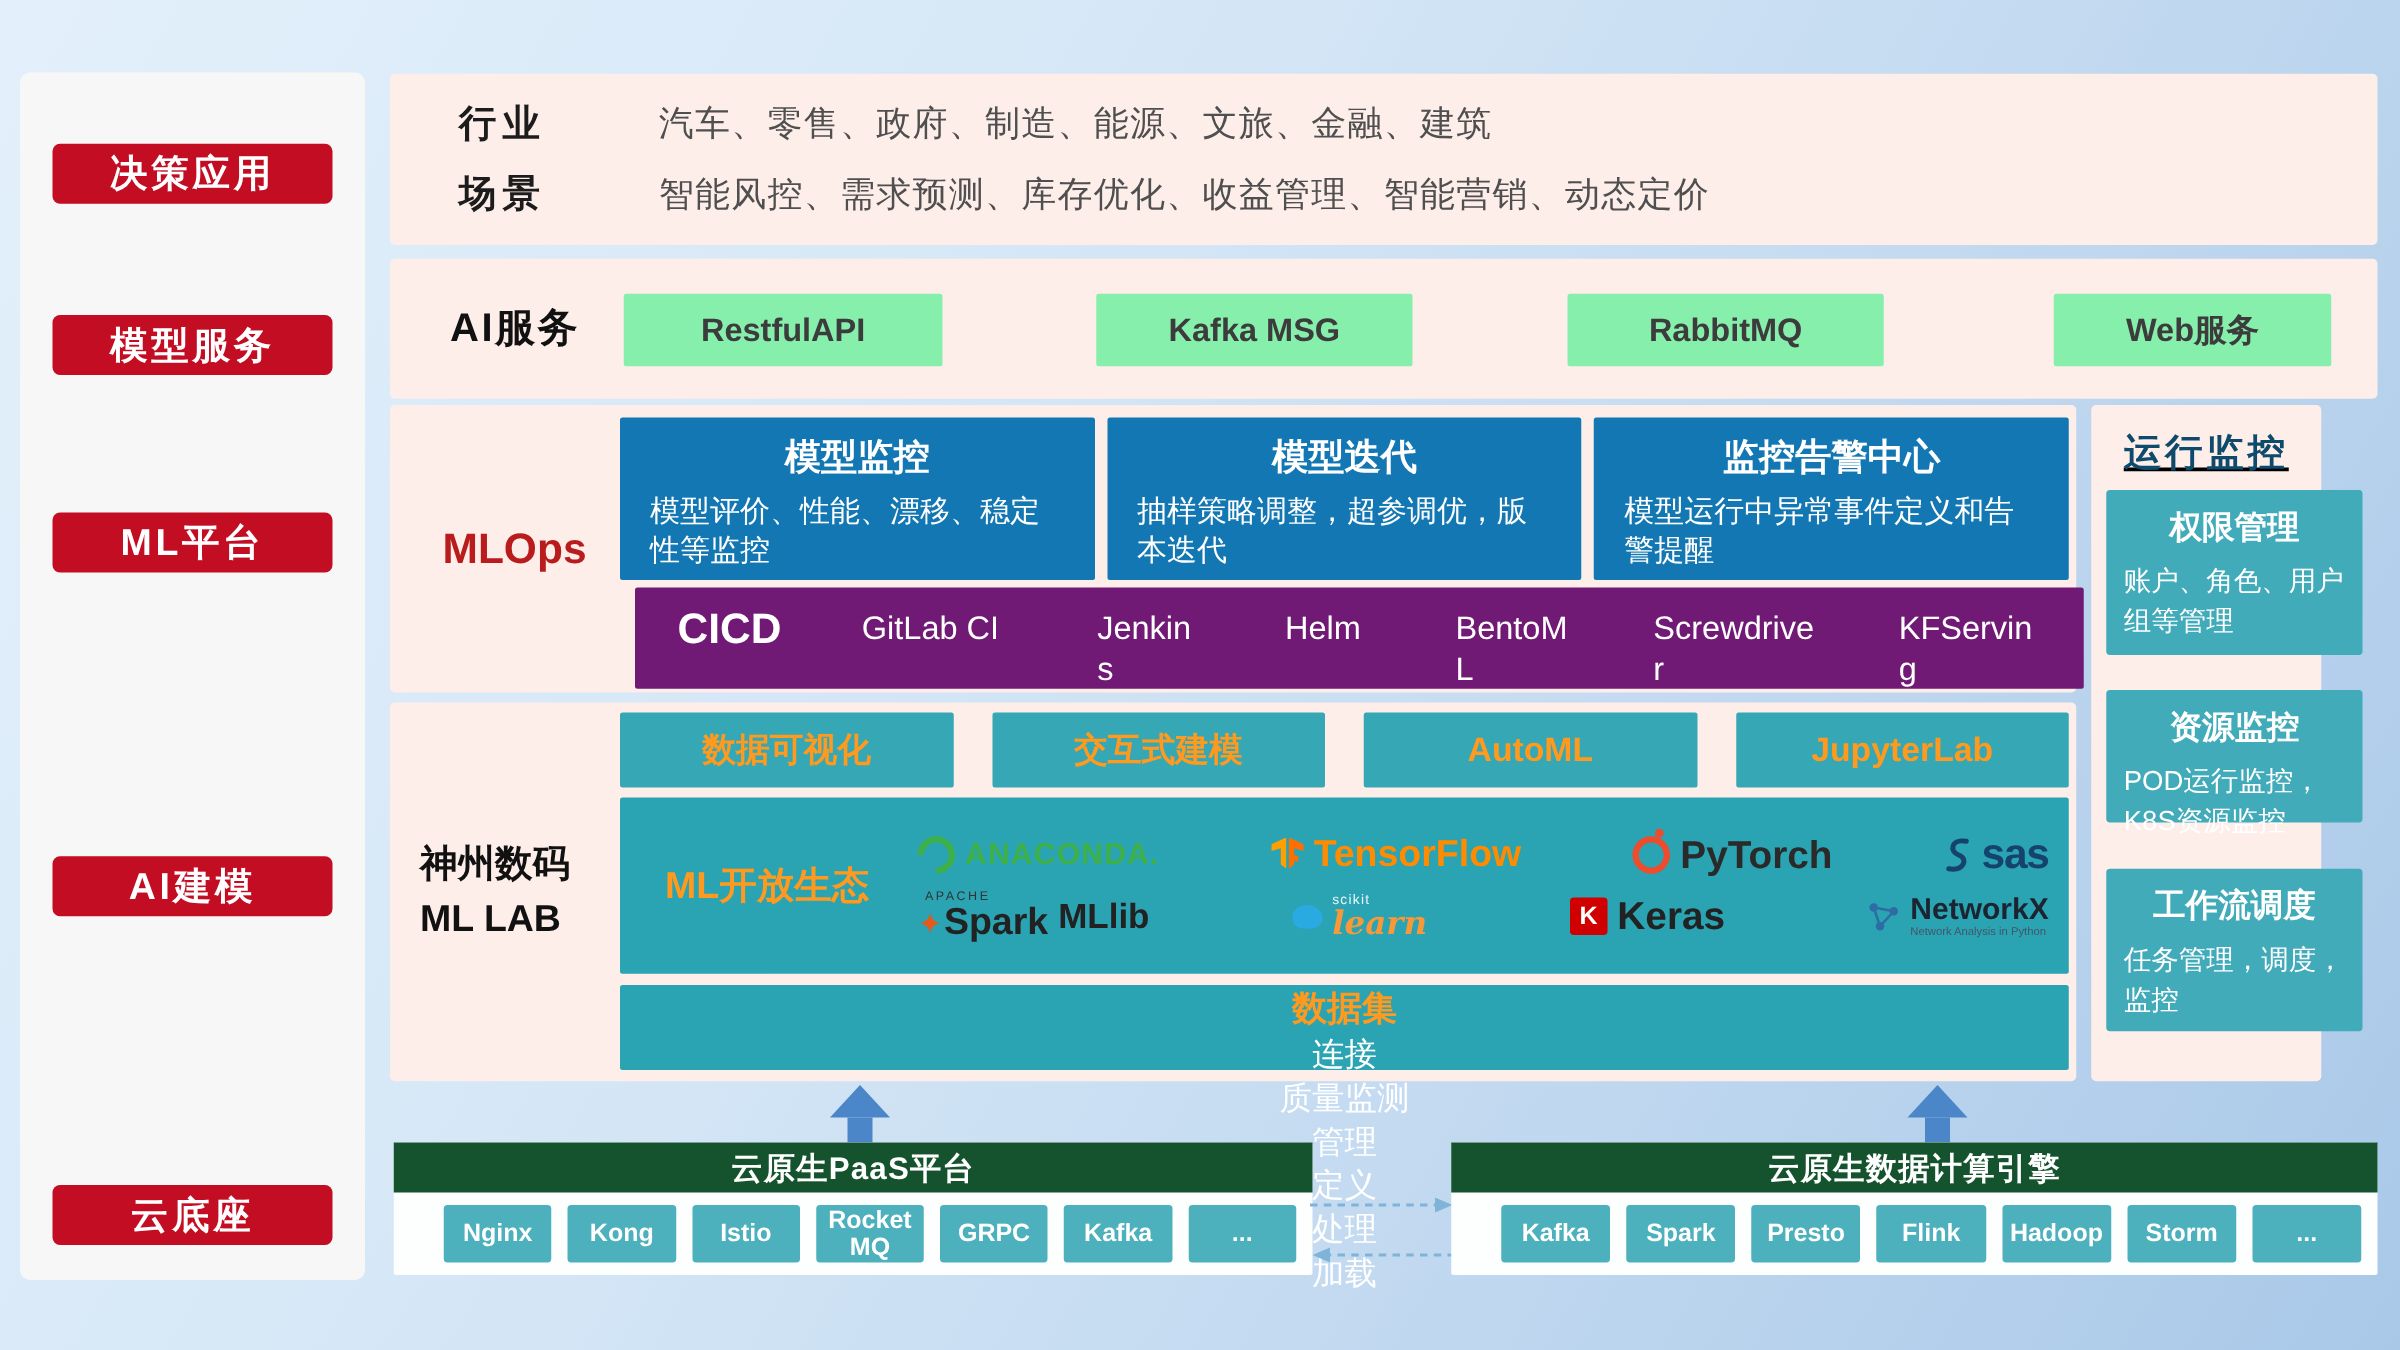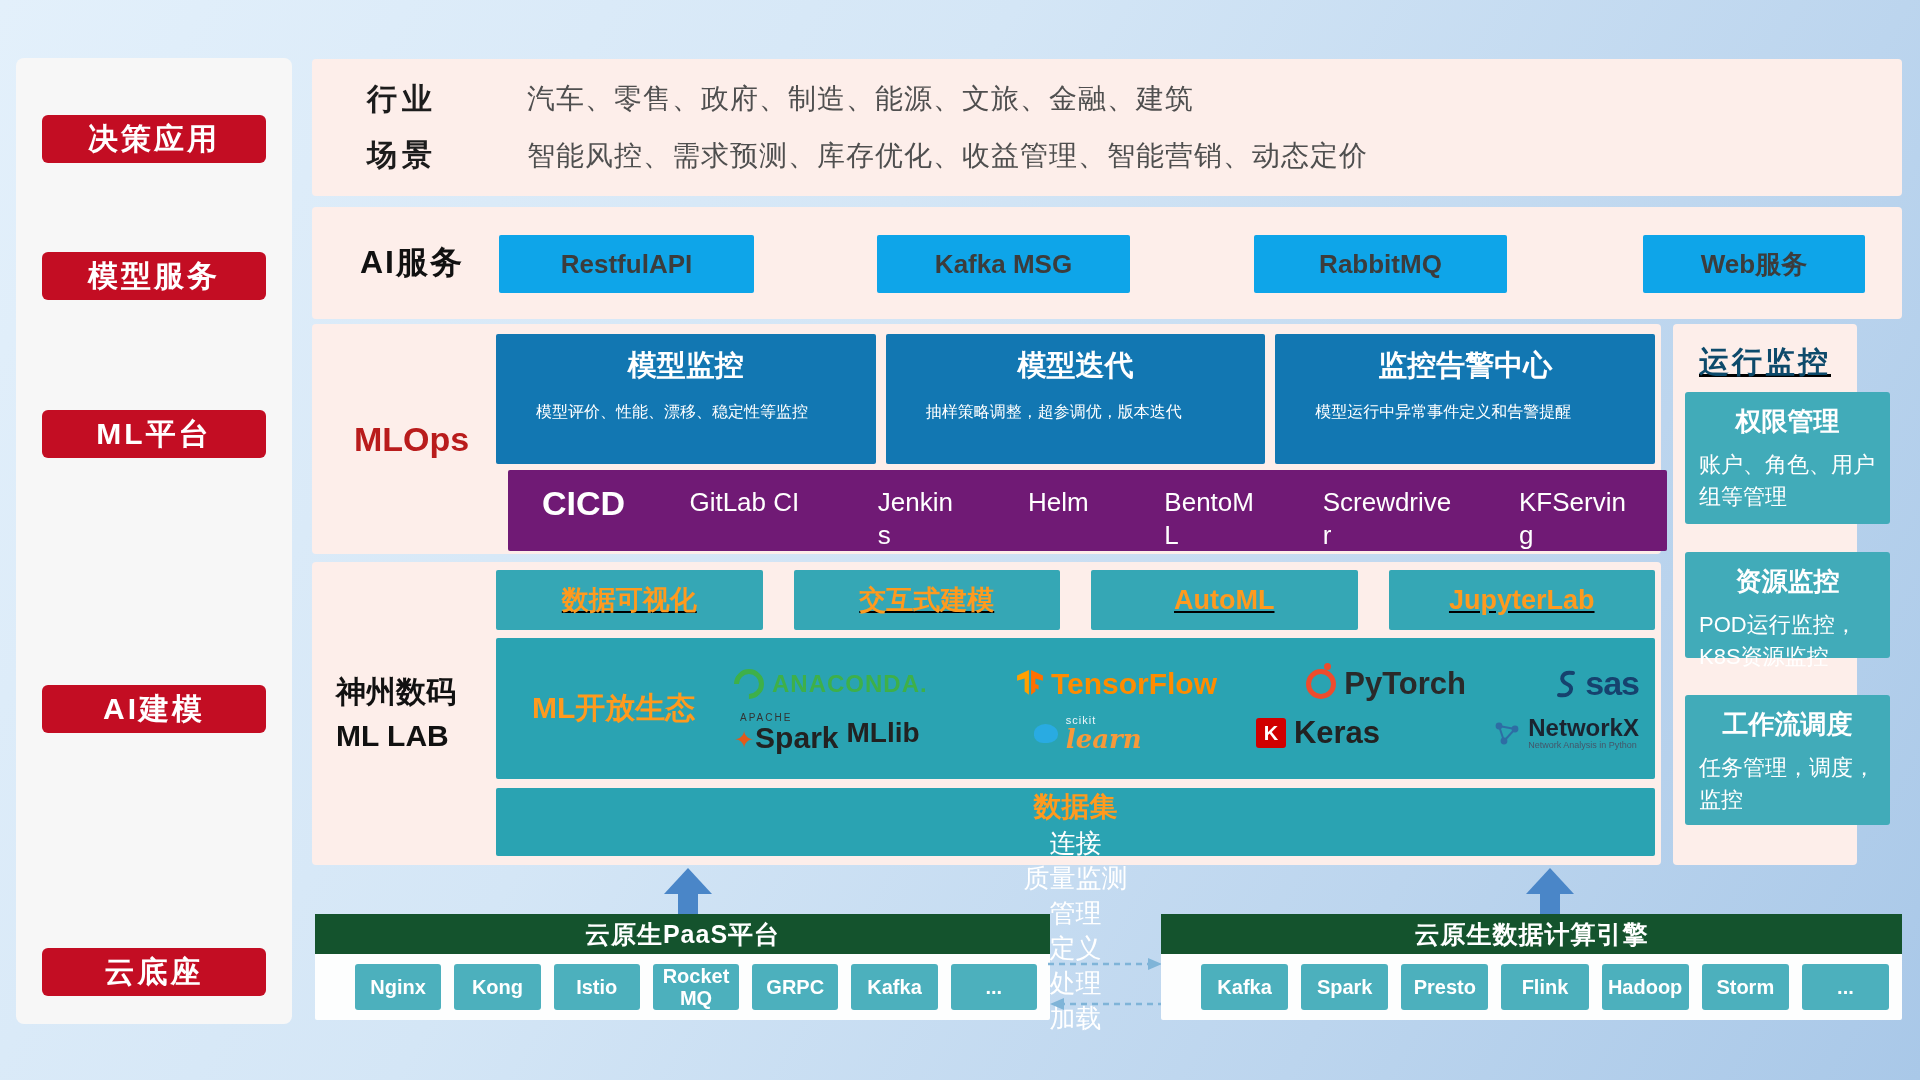--- a/index.html
+++ b/index.html
@@ -13,36 +13,36 @@
     border-radius:6px;letter-spacing:3px;}
   #nav0{top:57px}#nav1{top:194px}#nav2{top:352px}#nav3{top:627px}#nav4{top:890px}
   
   .band{position:absolute;background:#fdeeea;border-radius:4px;}
   #band1{left:312px;top:59px;width:1590px;height:137px;display:flex;flex-direction:column;justify-content:space-evenly;box-sizing:border-box;padding:4px 0;}
   .ov-row{display:flex;align-items:center;padding-left:55px;}
   .ov-label{width:160px;font-size:30px;font-weight:bold;color:#1c1c1c;letter-spacing:5px;}
   .ov-text{font-size:28px;color:#4f4f4f;letter-spacing:1px;}
   #band2{left:312px;top:207px;width:1590px;height:112px;}
   .svc-label{position:absolute;left:48px;top:0;height:100%;display:flex;align-items:center;font-size:32px;font-weight:bold;color:#111;letter-spacing:2px;}
-  .gray-btn{position:absolute;top:28px;height:58px;background:#0ea5e9;color:#3c3c3c;font-weight:bold;font-size:26px;display:flex;align-items:center;justify-content:center;border-radius:2px;}
+  .gray-btn{position:absolute;top:28px;height:58px;background:#86efac;color:#3c3c3c;font-weight:bold;font-size:26px;display:flex;align-items:center;justify-content:center;border-radius:2px;}
   #svc-b0{left:187px;width:255px}#svc-b1{left:565px;width:253px}#svc-b2{left:942px;width:253px}#svc-b3{left:1331px;width:222px}
   #band3{left:312px;top:324px;width:1349px;height:230px;}
   .mlops-label{position:absolute;left:42px;top:0;height:100%;display:flex;align-items:center;font-size:34px;font-weight:bold;color:#b91c1c;}
   .mlops-cards{position:absolute;left:184px;top:10px;width:1159px;display:flex;gap:10px;}
   .blue-card{flex:1;height:130px;background:#1277b2;color:#fff;border-radius:2px;box-sizing:border-box;padding:12px 24px 0;}
   .blue-card h3{margin:0 0 8px;font-size:29px;text-align:center;font-weight:bold;}
-  .blue-card p{margin:16px;font-size:16px;line-height:1.3;}
+  .blue-card p{margin:0;font-size:24px;line-height:1.3;}
   .cicd-bar{position:absolute;left:196px;top:146px;width:1159px;height:81px;background:#701a75;border-radius:2px;
     display:flex;align-items:flex-start;box-sizing:border-box;padding:16px 34px 0;color:#fff;justify-content:space-between;}
   .cicd-label{font-size:34px;font-weight:bold;line-height:1;}
   .cicd-item{font-size:26px;word-break:break-all;line-height:1.25;}
   .wi-0{width:124px}.wi-1{width:86px}.wi-2{width:72px}.wi-3{width:94px}.wi-4{width:132px}.wi-5{width:114px}
   #band4{left:312px;top:562px;width:1349px;height:303px;}
   .lab-label{position:absolute;left:24px;top:0;height:100%;width:158px;display:flex;flex-direction:column;justify-content:center;font-size:30px;font-weight:bold;color:#111;line-height:1.45;}
-  .lab-tools{position:absolute;left:184px;top:8px;width:1159px;height:60px;display:flex;gap:31px;text-decoration:underline;}
+  .lab-tools{position:absolute;left:184px;top:8px;width:1159px;height:60px;display:flex;gap:31px;}
   .tool-chip{flex:1;background:#35a7b5;display:flex;align-items:center;justify-content:center;color:#ff9a1e;font-size:27px;font-weight:bold;border-radius:2px;}
   .eco-box{position:absolute;left:184px;top:76px;width:1159px;height:141px;background:#2aa3b2;border-radius:2px;}
   .eco-label{position:absolute;left:36px;top:0;height:100%;display:flex;align-items:center;color:#ff9a1e;font-size:30px;font-weight:bold;}
   .eco-logos{position:absolute;left:238px;right:16px;top:0;height:100%;display:flex;flex-direction:column;justify-content:center;gap:10px;}
   .eco-row{display:flex;align-items:center;justify-content:space-between;}
   .logo{display:inline-flex;align-items:center;gap:8px;}
   .lg-text{font-weight:bold;}
   .ico-ana{width:20px;height:20px;border:5px solid #3eb049;border-radius:50%;border-left-color:transparent;transform:rotate(-45deg);}
   .tx-ana{color:#3eb049;font-size:24px;letter-spacing:1px;}
   .tx-tf{color:#ff8c00;font-size:30px;}

